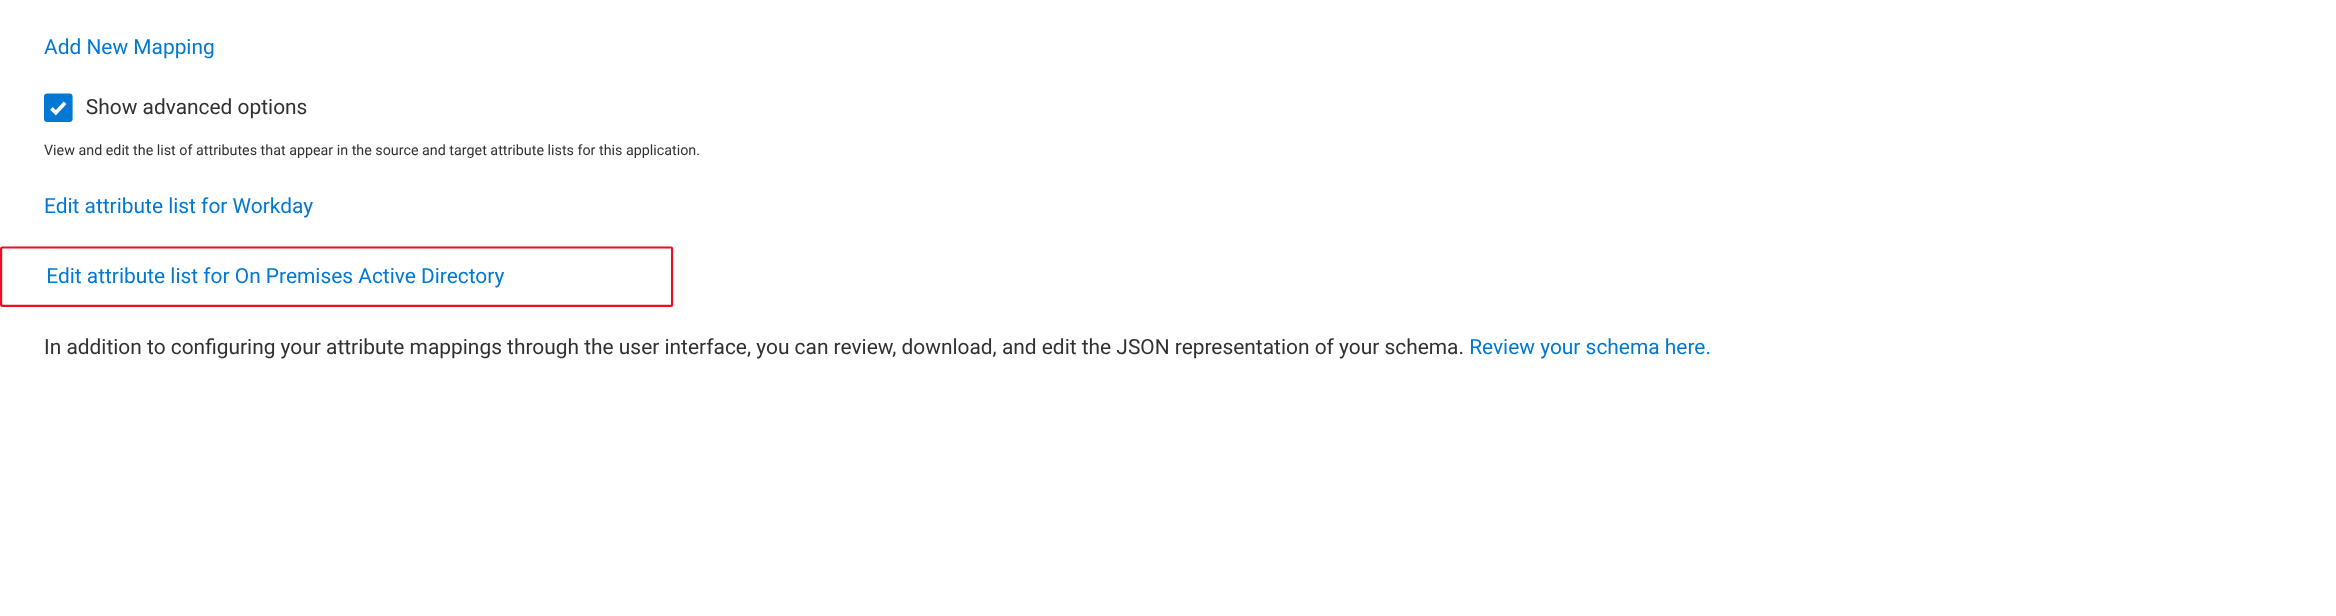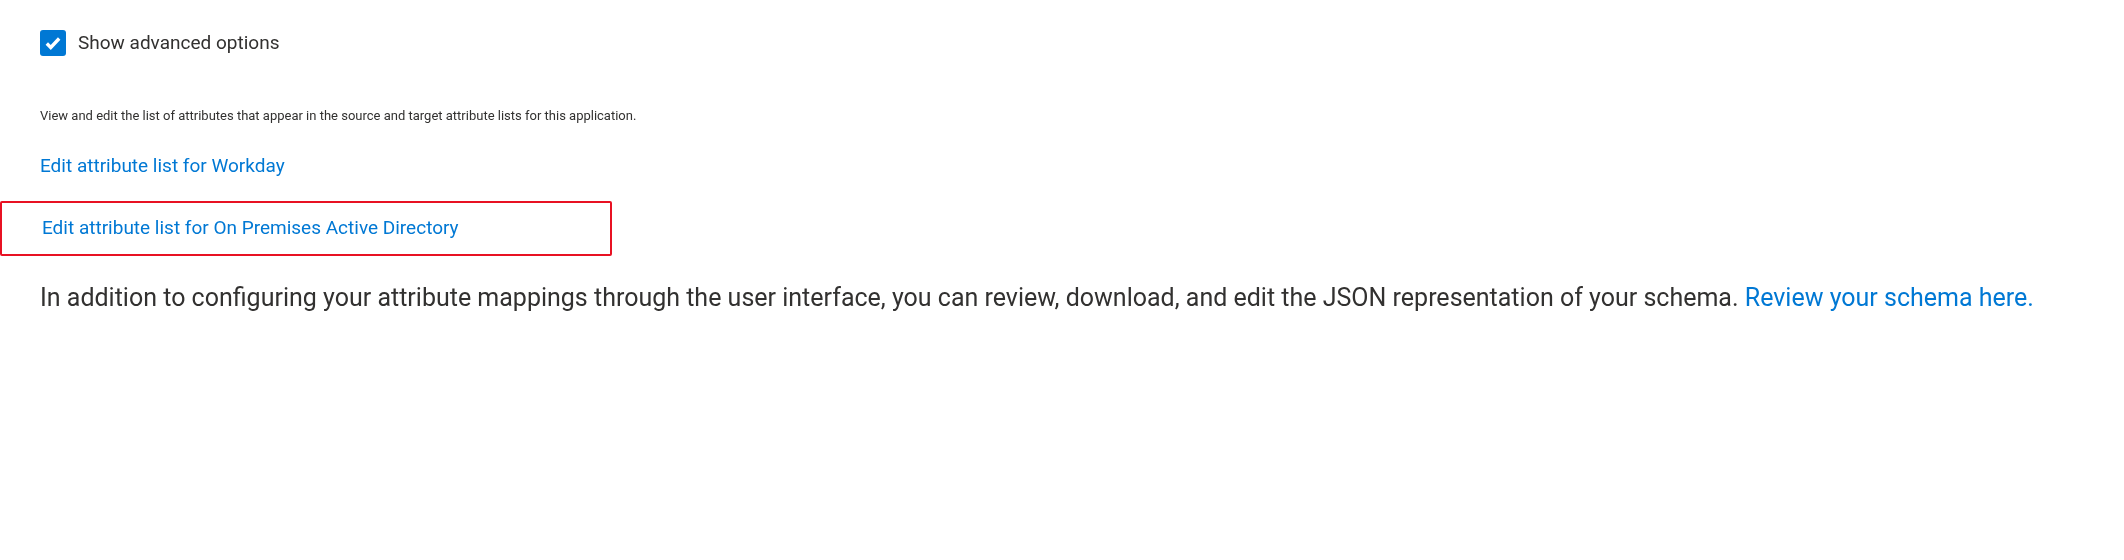--- a/index.html
+++ b/index.html
@@ -21,21 +21,21 @@
     }
     .link {
       color: #0078d4;
       cursor: pointer;
       text-decoration: none;
     }
     .checkbox-row {
       display: flex;
       align-items: center;
       gap: 12px;
-      margin-bottom: 50px;
+      margin-bottom: 18px;
       text-align: center;
     }
     .checkbox {
       width: 26px;
       height: 26px;
       background: #0078d4;
       border-radius: 3px;
       display: flex;
       align-items: center;
       justify-content: center;
@@ -72,36 +72,39 @@
       padding: 12px 0 12px 40px;
       margin-left: -40px;
       width: 612px;
       margin-bottom: 18px;
       border-radius: 2px;
     }
     .highlight-box .link {
       display: inline-block;
     }
     .paragraph {
-      font-size: 25px;
+      font-size: 19px;
       color: #323130;
       margin-top: 24px;
     }
     .paragraph .link {
       display: inline;
     }
     .add-mapping-row {
       margin-bottom: 28px;
     }
   </style>
 </head>
 <body>
 
 <div class="content">
 
+  <div class="add-mapping-row">
+    <a class="link">Add New Mapping</a>
+  </div>
 
   <div class="checkbox-row">
     <div class="checkbox">
       <svg viewBox="0 0 16 16">
         <polyline points="2.5,8.5 6,12 13.5,4"></polyline>
       </svg>
     </div>
     <span class="checkbox-label">Show advanced options</span>
   </div>
 

